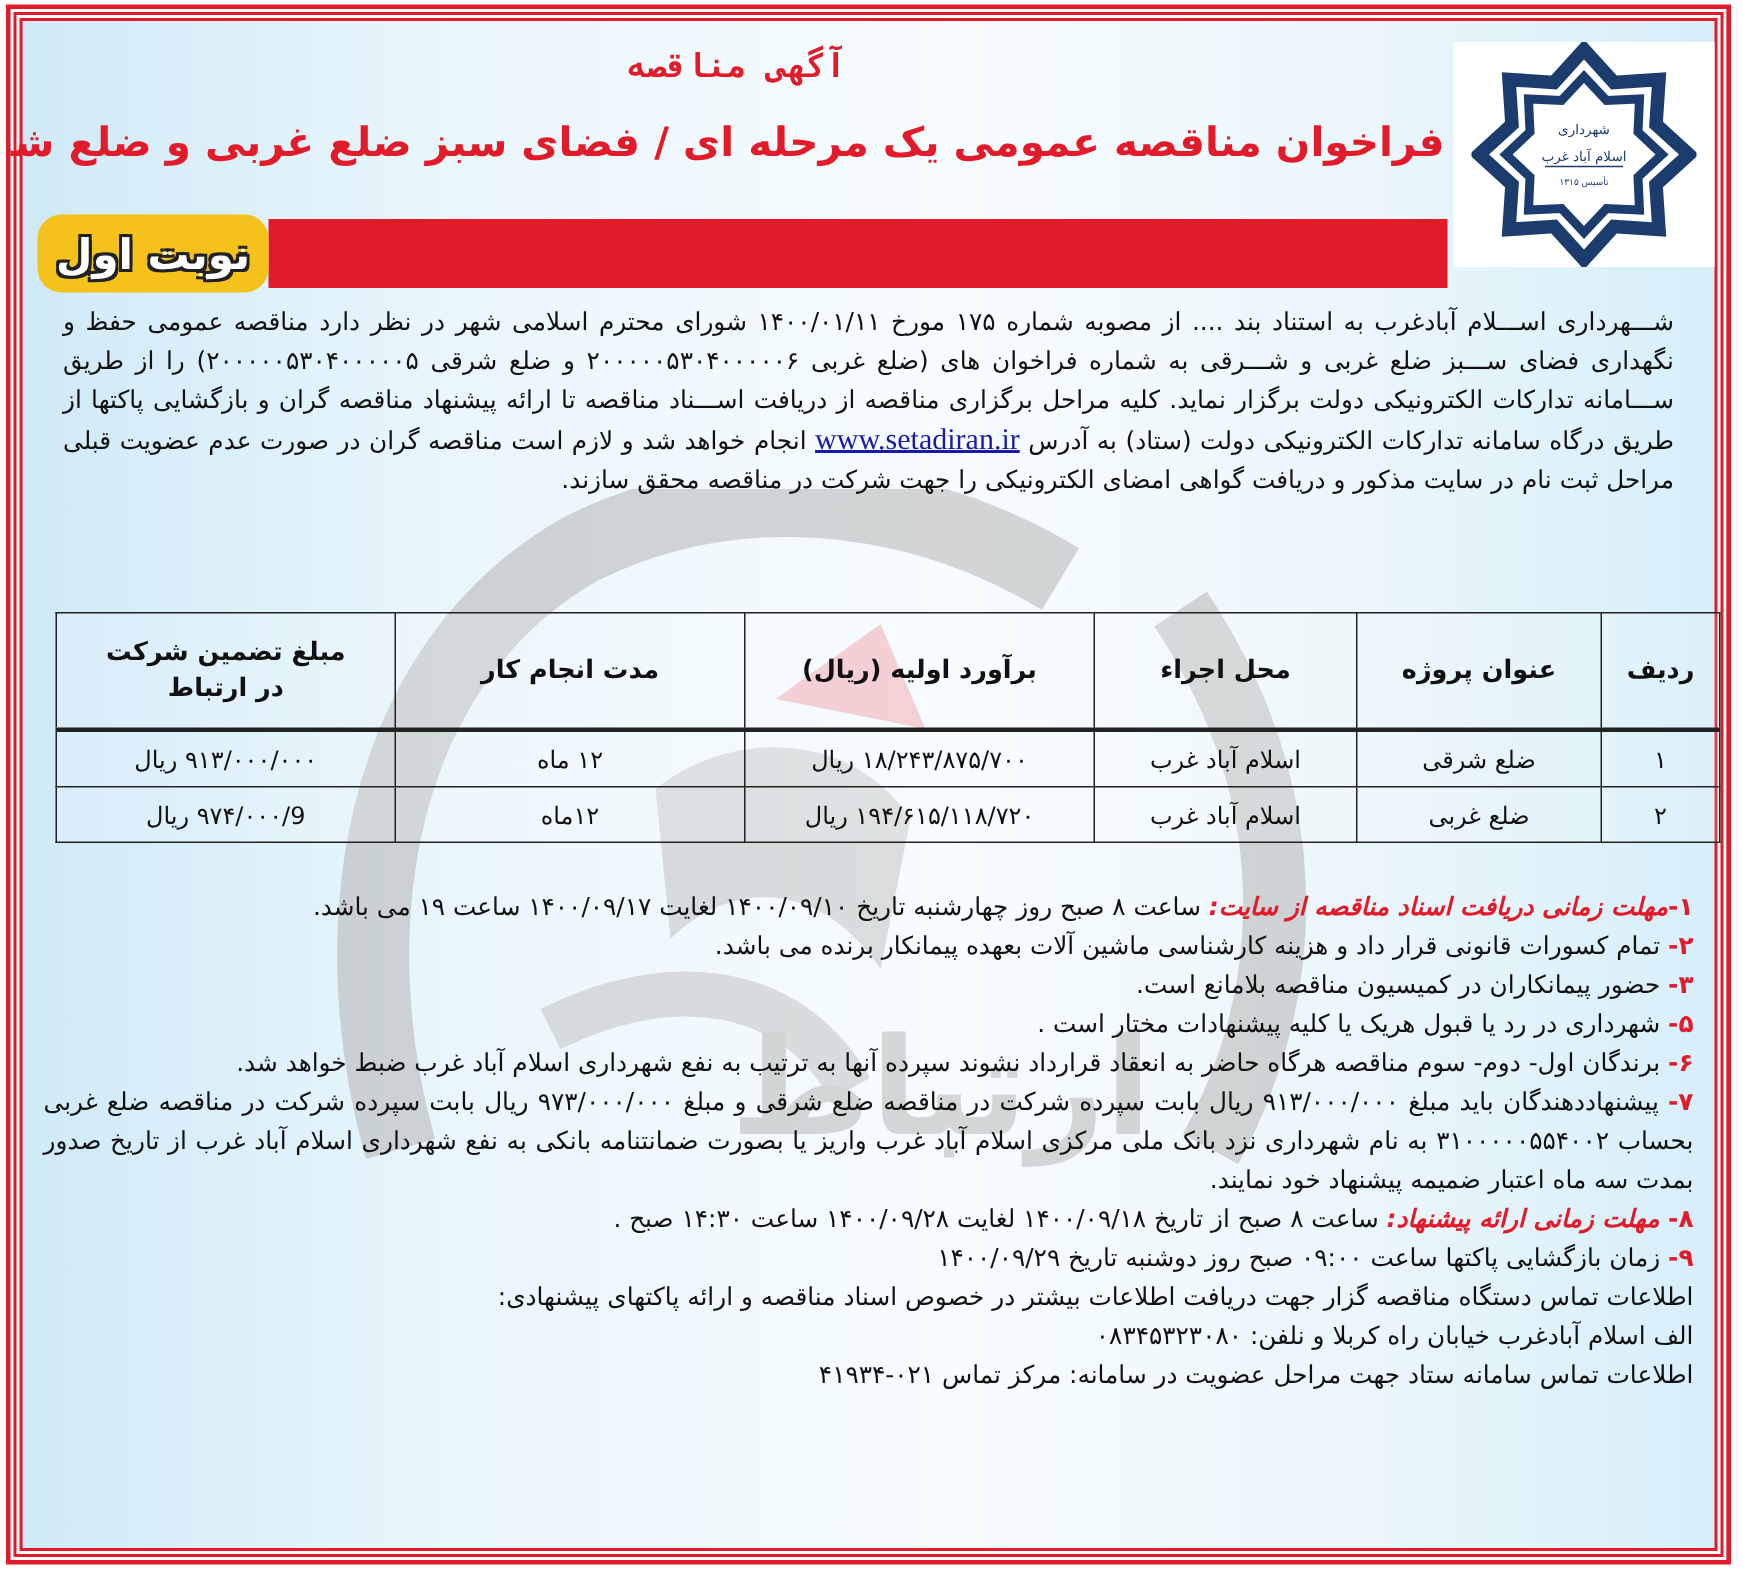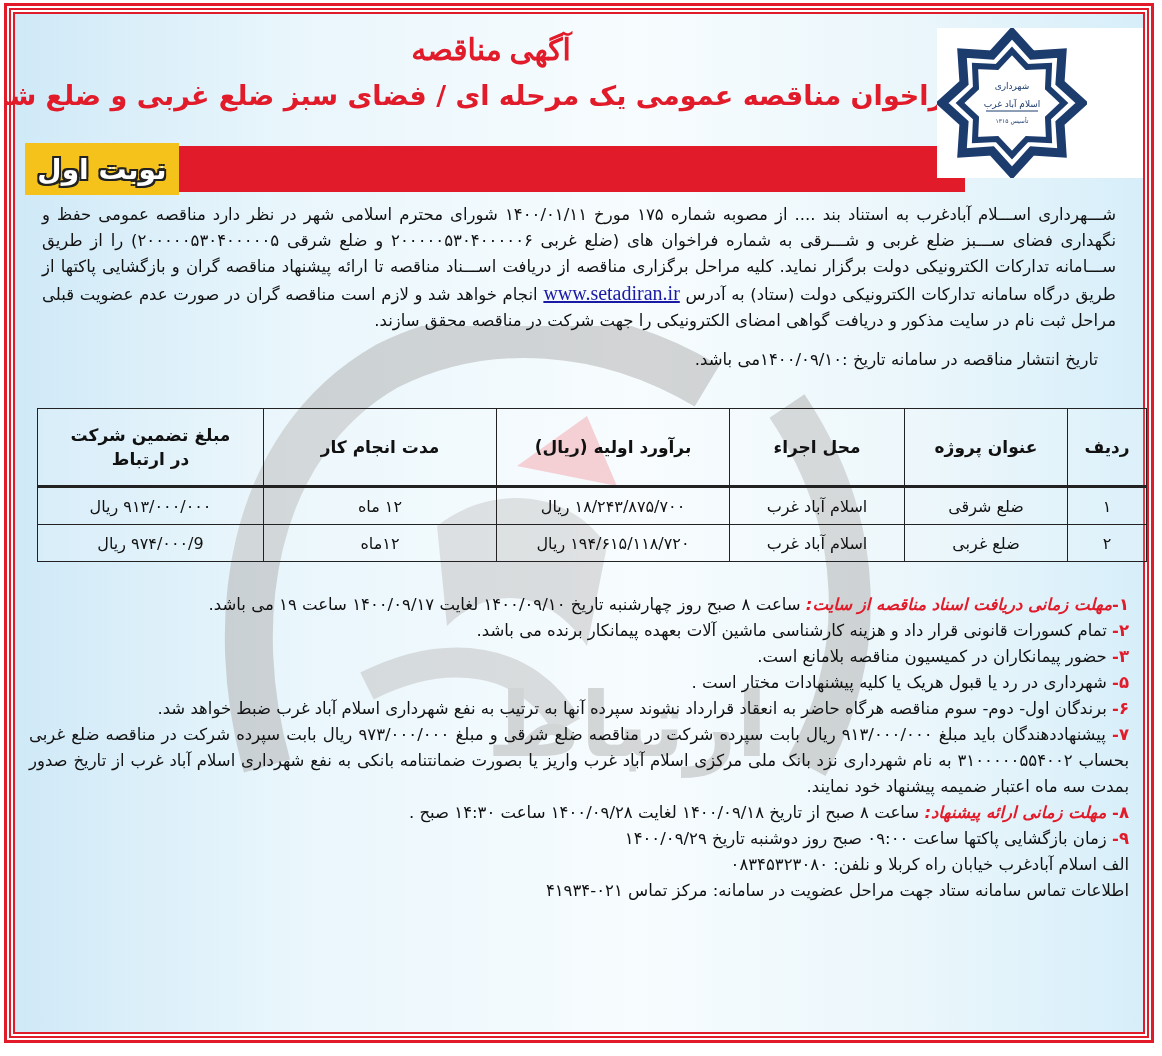--- a/index.html
+++ b/index.html
@@ -16,42 +16,43 @@
     overflow: hidden;
   }
   .watermark {
     position: absolute; left: 180px; top: 320px; width: 700px; height: 460px;
     pointer-events: none; opacity: 0.55;
   }
   .header {
     position: absolute; left: 12px; top: 12px; width: 1124px; height: 160px;
   }
   .logo-box {
-    position: absolute; right: 0; top: 10px; width: 206px; height: 150px;
+    position: absolute; right: 0; top: 10px; width: 174px; height: 150px;
     background: #ffffff;
-    display: flex; align-items: center; justify-content: flex-start;
+    display: flex; align-items: center; justify-content: center;
   }
   .title1 {
     position: absolute; left: 0; right: 180px; top: 14px; text-align: center;
-    color: #e21b2a; font-weight: bold; font-size: 30px; direction: rtl;
-    font-family: Liberation Serif, serif;
+    color: #e21b2a; font-weight: bold; font-size: 22px; direction: rtl;
+    font-family: Liberation Mono, monospace;
   }
   .title2 {
     position: absolute; left: 0; right: 180px; top: 62px; text-align: center;
     color: #e21b2a; font-weight: bold; font-size: 27px; direction: rtl; white-space: nowrap;
     font-family: "DejaVu Sans", sans-serif;
   }
   .red-bar {
     position: absolute; left: 160px; right: 178px; top: 128px; height: 46px; background: #e21b2a;
   }
   .round-badge {
     position: absolute; left: 6px; top: 125px; width: 154px; height: 52px; background: #f5c21b;
     display: flex; align-items: center; justify-content: center;
     font-weight: bold; font-size: 28px; color: #ffffff; direction: rtl;
     text-shadow: -2px -2px 0 #222, 2px -2px 0 #222, -2px 2px 0 #222, 2px 2px 0 #222, 0 2px 0 #222, 0 -2px 0 #222;
+    border-radius: 16px;
   }
   .intro {
     position: absolute; left: 22px; right: 22px; top: 183px; direction: rtl; text-align: justify;
     font-size: 16.5px; line-height: 26px; color: #111;
   }
   .intro p { margin: 13px; }
   .intro .link { color: #1a1aa6; text-decoration: underline; font-family: "Liberation Serif", serif; font-size: 20px; direction: ltr; unicode-bidi: embed; }
   .intro .date-line { padding-right: 18px; }
   table.tender {
     position: absolute; left: 30px; top: 402px; width: 1110px; border-collapse: collapse; direction: rtl;
@@ -104,21 +105,20 @@
       </svg>
     </div>
   </div>
 
   <div class="intro">
     <p>
       <span>شـــهرداری اســـلام آبادغرب به استناد بند .... از مصوبه شماره ۱۷۵ مورخ ۱۴۰۰/۰۱/۱۱ شورای محترم اسلامی شهر در نظر دارد مناقصه عمومی حفظ و نگهداری فضای ســـبز ضلع غربی و شـــرقی به شماره فراخوان های (ضلع غربی ۲۰۰۰۰۰۵۳۰۴۰۰۰۰۰۶ و ضلع شرقی ۲۰۰۰۰۰۵۳۰۴۰۰۰۰۰۵) را از طریق ســـامانه تدارکات الکترونیکی دولت برگزار نماید. کلیه مراحل برگزاری مناقصه از دریافت اســـناد مناقصه تا ارائه پیشنهاد مناقصه گران و بازگشایی پاکتها از طریق درگاه سامانه تدارکات الکترونیکی دولت (ستاد) به آدرس</span>
       <span class="link">www.setadiran.ir</span>
       <span>انجام خواهد شد و لازم است مناقصه گران در صورت عدم عضویت قبلی مراحل ثبت نام در سایت مذکور و دریافت گواهی امضای الکترونیکی را جهت شرکت در مناقصه محقق سازند.</span>
     </p>
-    <p class="date-line">تاریخ انتشار مناقصه در سامانه تاریخ :۱۴۰۰/۰۹/۱۰می باشد.</p>
   </div>
 
   <table class="tender">
     <thead>
       <tr>
         <th style="width:76px">ردیف</th>
         <th style="width:160px">عنوان پروژه</th>
         <th style="width:172px">محل اجراء</th>
         <th style="width:230px">برآورد اولیه (ریال)</th>
         <th style="width:230px">مدت انجام کار</th>
@@ -150,17 +150,18 @@
 
   <div class="conditions">
     <p><span class="num">۱-</span><span class="hl">مهلت زمانی دریافت اسناد مناقصه از سایت:</span><span> ساعت ۸ صبح روز چهارشنبه تاریخ ۱۴۰۰/۰۹/۱۰ لغایت ۱۴۰۰/۰۹/۱۷ ساعت ۱۹ می باشد.</span></p>
     <p><span class="num">۲-</span><span> تمام کسورات قانونی قرار داد و هزینه کارشناسی ماشین آلات بعهده پیمانکار برنده می باشد.</span></p>
     <p><span class="num">۳-</span><span> حضور پیمانکاران در کمیسیون مناقصه بلامانع است.</span></p>
     <p><span class="num">۵-</span><span> شهرداری در رد یا قبول هریک یا کلیه پیشنهادات مختار است .</span></p>
     <p><span class="num">۶-</span><span> برندگان اول- دوم- سوم مناقصه هرگاه حاضر به انعقاد قرارداد نشوند سپرده آنها به ترتیب به نفع شهرداری اسلام آباد غرب ضبط خواهد شد.</span></p>
     <p><span class="num">۷-</span><span> پیشنهاددهندگان باید مبلغ ۹۱۳/۰۰۰/۰۰۰ ریال بابت سپرده شرکت در مناقصه ضلع شرقی و مبلغ ۹۷۳/۰۰۰/۰۰۰ ریال بابت سپرده شرکت در مناقصه ضلع غربی بحساب ۳۱۰۰۰۰۰۵۵۴۰۰۲ به نام شهرداری نزد بانک ملی مرکزی اسلام آباد غرب واریز یا بصورت ضمانتنامه بانکی به نفع شهرداری اسلام آباد غرب از تاریخ صدور بمدت سه ماه اعتبار ضمیمه پیشنهاد خود نمایند.</span></p>
     <p><span class="num">۸-</span><span class="hl"> مهلت زمانی ارائه پیشنهاد:</span><span> ساعت ۸ صبح از تاریخ ۱۴۰۰/۰۹/۱۸ لغایت ۱۴۰۰/۰۹/۲۸ ساعت ۱۴:۳۰ صبح .</span></p>
     <p><span class="num">۹-</span><span> زمان بازگشایی پاکتها ساعت ۰۹:۰۰ صبح روز دوشنبه تاریخ ۱۴۰۰/۰۹/۲۹</span></p>
+    <p>اطلاعات تماس دستگاه مناقصه گزار جهت دریافت اطلاعات بیشتر در خصوص اسناد مناقصه و ارائه پاکتهای پیشنهادی:</p>
     <p>الف اسلام آبادغرب خیابان راه کربلا و نلفن: ۰۸۳۴۵۳۲۳۰۸۰</p>
     <p>اطلاعات تماس سامانه ستاد جهت مراحل عضویت در سامانه: مرکز تماس ۰۲۱-۴۱۹۳۴</p>
   </div>
 
 </div>
 
 </body></html>

